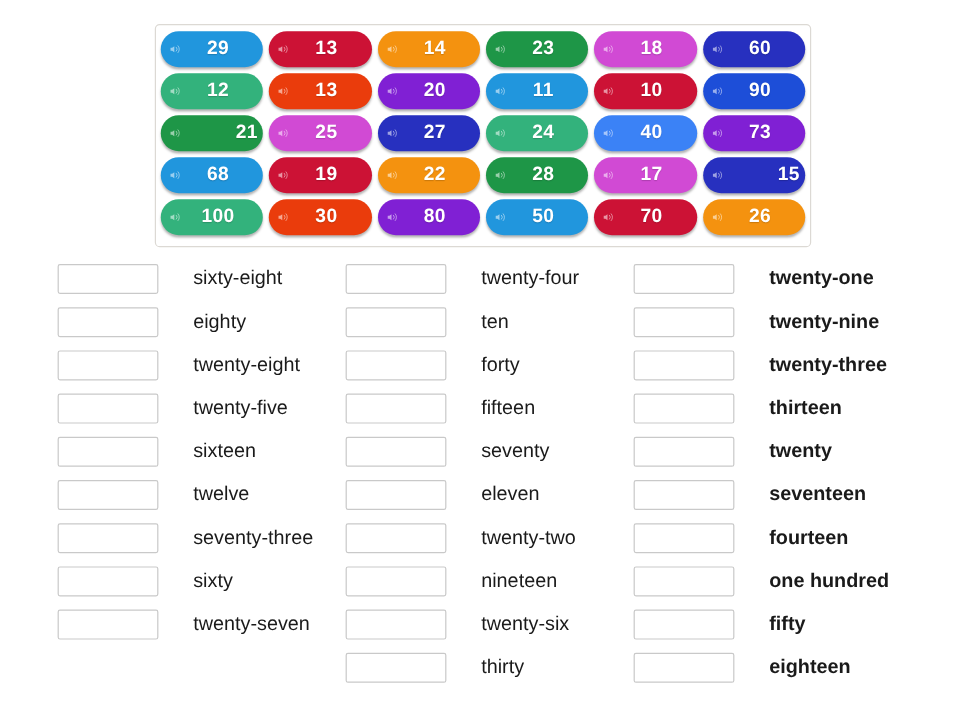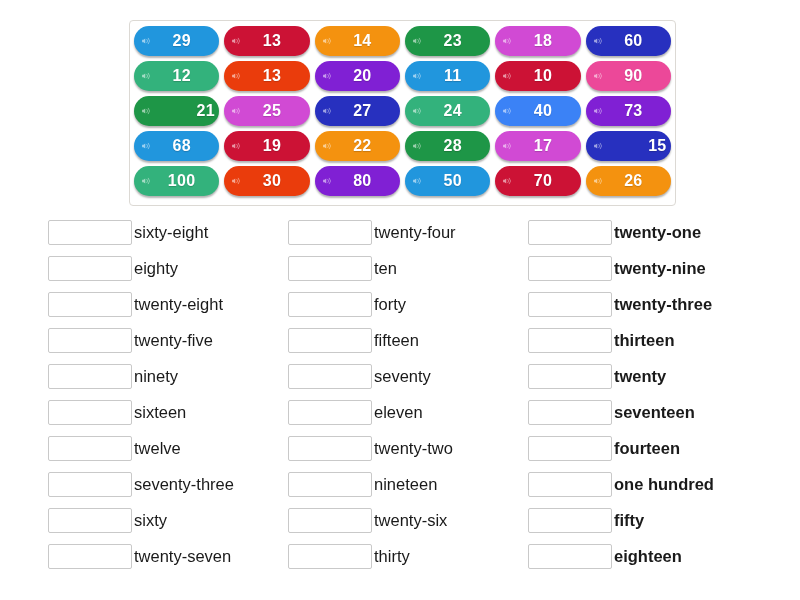--- a/index.html
+++ b/index.html
@@ -94,21 +94,21 @@
     width: 84px;
     height: 25px;
     box-sizing: border-box;
     border: 1px solid #c9c9c9;
     background: #ffffff;
     border-radius: 2px;
     flex: 0 0 auto;
     cursor: pointer;
   }
   .answer-label {
-    margin-left: 2px;
+    margin-left: 29px;
     font-size: 16.5px;
     line-height: 1;
     color: #1a1a1a;
     white-space: nowrap;
   }
 </style>
 </head>
 <body>
 
 <div id="tile-panel">
@@ -216,21 +216,21 @@
       <div class="tile" style="background: rgb(204, 18, 53);">
         <span class="speaker-icon">
           <svg viewBox="0 0 16 16" width="11" height="11" xmlns="http://www.w3.org/2000/svg">
             <path fill="#ffffff" d="M6.2 4.3 3.6 6.2H1.6v3.6h2L6.2 11.7z"></path>
             <path fill="none" stroke="#ffffff" stroke-width="1.1" stroke-linecap="round" d="M8.6 5.6a3.4 3.4 0 0 1 0 4.8"></path>
             <path fill="none" stroke="#ffffff" stroke-width="1.1" stroke-linecap="round" d="M10.7 3.9a6 6 0 0 1 0 8.2"></path>
           </svg>
         </span>
         <span class="tile-value">10</span>
       </div>
-      <div class="tile" style="background: #ec4899;">
+      <div class="tile" style="background: #1d4ed8;">
         <span class="speaker-icon">
           <svg viewBox="0 0 16 16" width="11" height="11" xmlns="http://www.w3.org/2000/svg">
             <path fill="#ffffff" d="M6.2 4.3 3.6 6.2H1.6v3.6h2L6.2 11.7z"></path>
             <path fill="none" stroke="#ffffff" stroke-width="1.1" stroke-linecap="round" d="M8.6 5.6a3.4 3.4 0 0 1 0 4.8"></path>
             <path fill="none" stroke="#ffffff" stroke-width="1.1" stroke-linecap="round" d="M10.7 3.9a6 6 0 0 1 0 8.2"></path>
           </svg>
         </span>
         <span class="tile-value">90</span>
       </div>
       <div class="tile" style="background: rgb(30, 150, 71); padding-left: 48px;">
@@ -429,24 +429,20 @@
       <div class="answer-row">
         <div class="drop-box"></div>
         <div class="answer-label">twenty-eight</div>
       </div>
       <div class="answer-row">
         <div class="drop-box"></div>
         <div class="answer-label">twenty-five</div>
       </div>
       <div class="answer-row">
         <div class="drop-box"></div>
-        <div class="answer-label">ninety</div>
-      </div>
-      <div class="answer-row">
-        <div class="drop-box"></div>
         <div class="answer-label">sixteen</div>
       </div>
       <div class="answer-row">
         <div class="drop-box"></div>
         <div class="answer-label">twelve</div>
       </div>
       <div class="answer-row">
         <div class="drop-box"></div>
         <div class="answer-label">seventy-three</div>
       </div>

